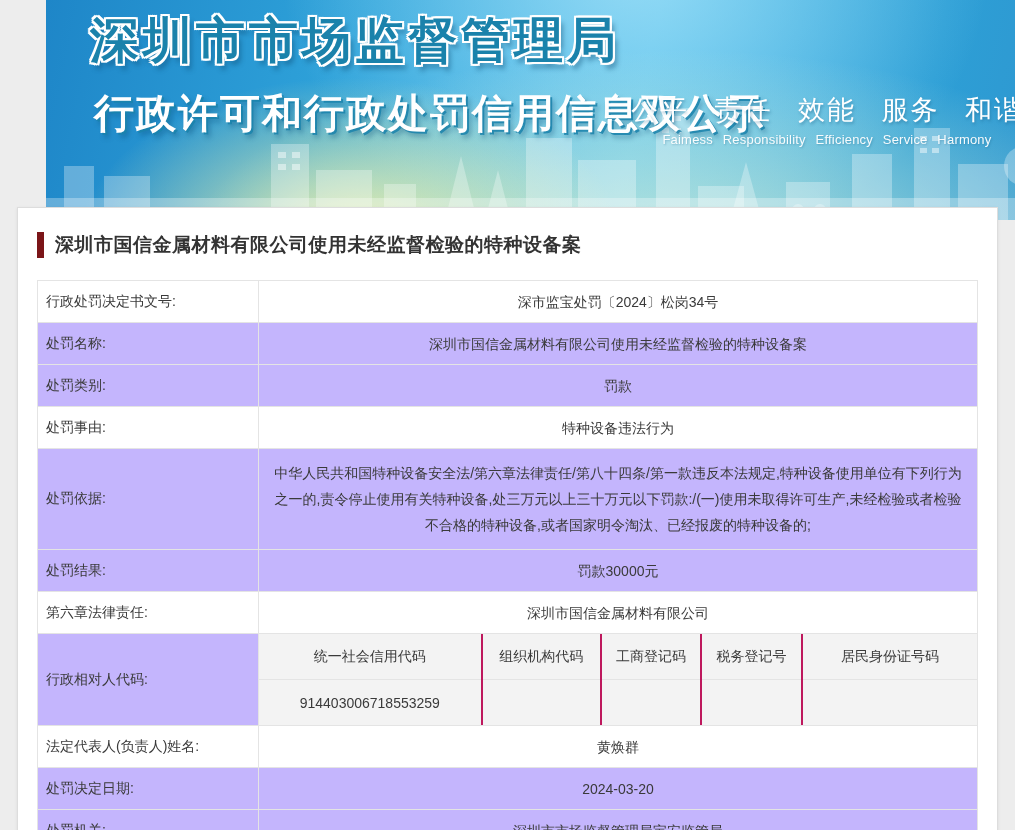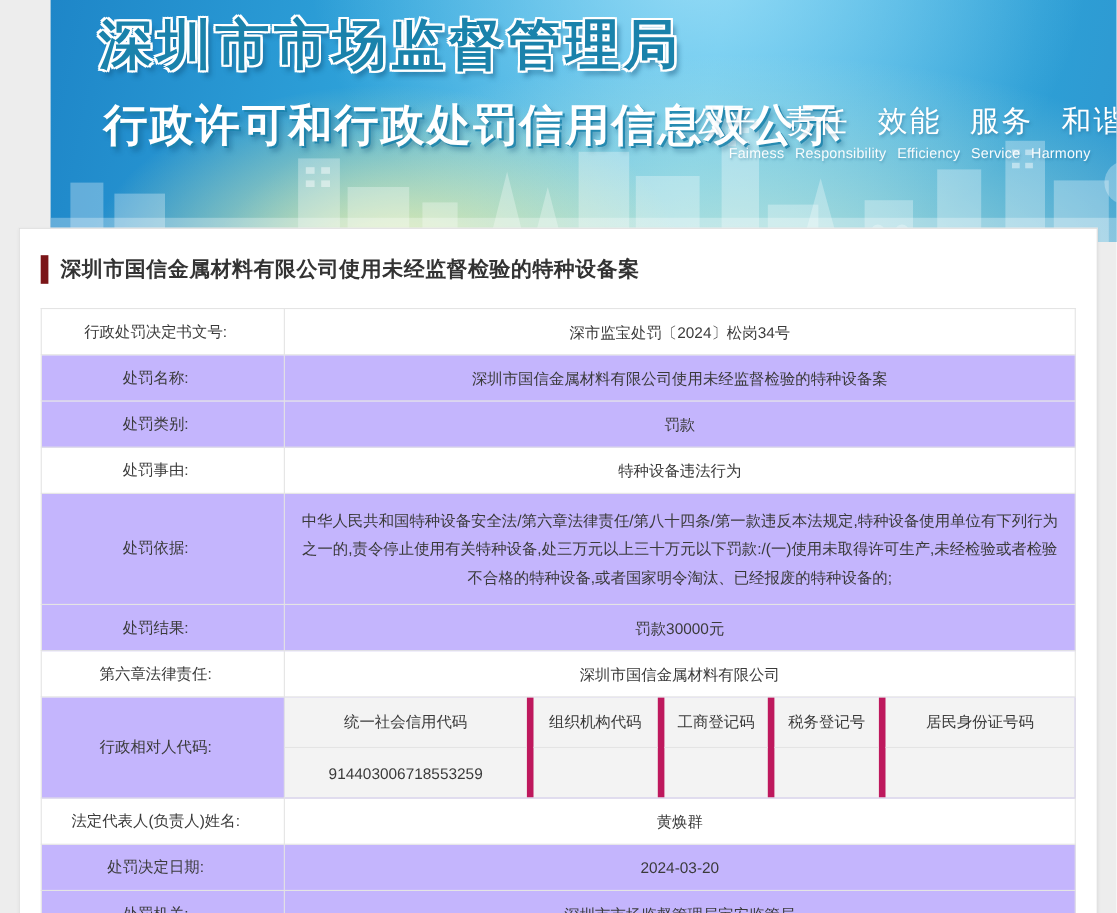--- a/index.html
+++ b/index.html
@@ -59,28 +59,28 @@
   }
   .article-head{display:flex;align-items:center;}
   .accent-bar{width:7px;height:26px;background:#7b1518;margin-right:11px;flex:none;}
   .article-title{font-size:19px;font-weight:bold;color:#333;letter-spacing:0.5px;}
   
   table.info{
     width:100%;border-collapse:collapse;margin-top:22px;
     font-size:14px;color:#3a3a3a;
   }
   table.info td{border:1px solid #e4e4e4;vertical-align:middle;}
-  td.lbl{width:191px;text-align:center;padding:0 21px 0 8px;height:41px;}
+  td.lbl{width:191px;text-align:left;padding:0 21px 0 8px;height:41px;}
   td.val{text-align:center;padding:2px 12px;line-height:26px;}
   tr.shade td{background:#c4b5fd;}
   tr.r-basis td.val{padding:11px 12px;line-height:26px;}
   
   td.code-wrap{padding:0;}
   table.codes{width:100%;border-collapse:collapse;font-size:14px;color:#3a3a3a;}
-  table.codes td{border:none;border-left:6px solid #be185d;text-align:center;height:43px;background:#f3f3f3;}
+  table.codes td{border:none;border-left:2px solid #be185d;text-align:center;height:43px;background:#f3f3f3;}
   table.codes td:first-child{border-left:none;}
   table.codes tr.code-heads td{border-bottom:1px solid #e4e4e4;}
 </style>
 </head>
 <body>
 
 <div class="banner">
   <svg class="skyline" viewBox="0 0 1015 150" preserveAspectRatio="none">
     <g fill="rgba(255,255,255,0.30)">
       <rect x="0" y="128" width="1015" height="22"></rect>

